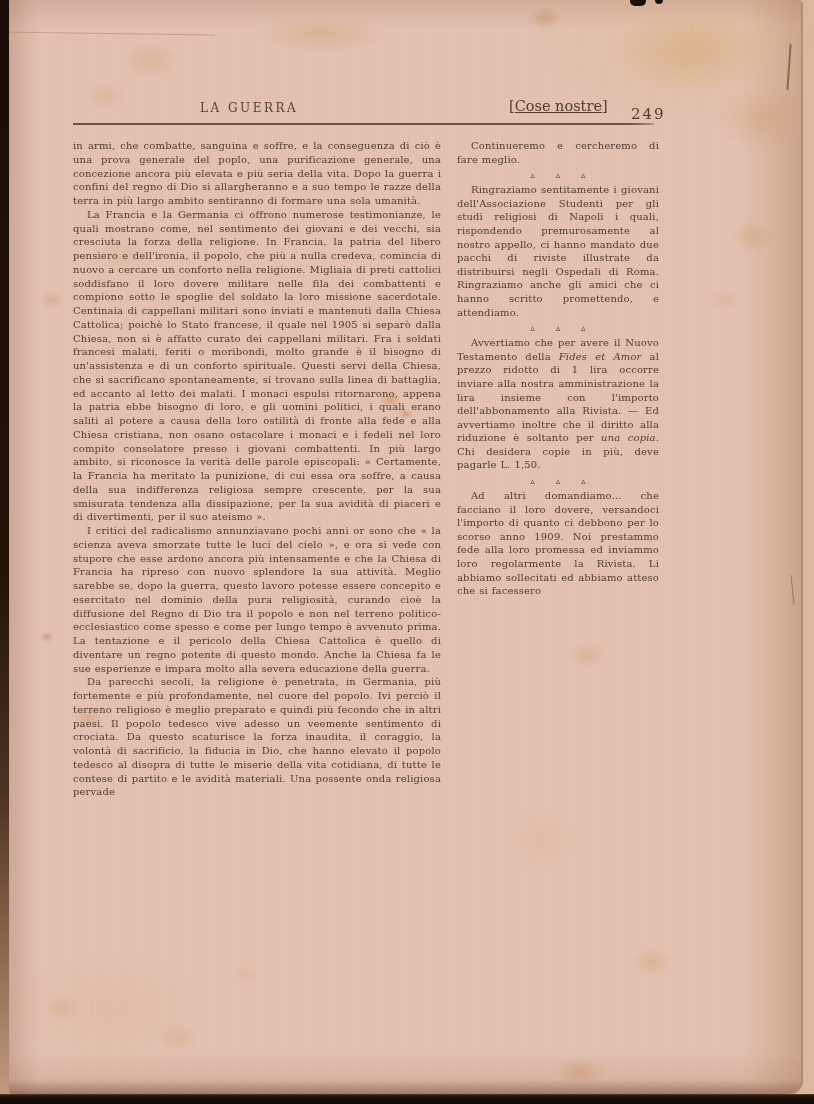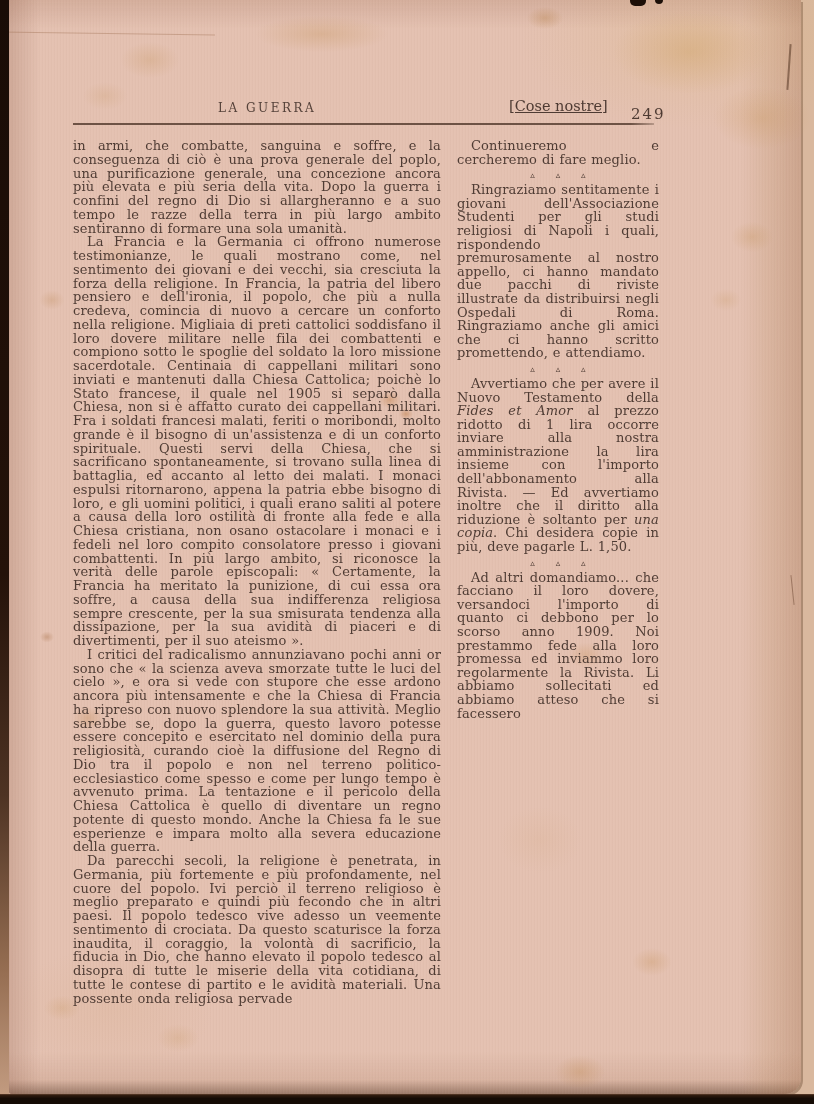--- a/index.html
+++ b/index.html
@@ -59,29 +59,29 @@
     background:linear-gradient(180deg,#190c06 0%,#241209 52%,#4e3323 72%,#966e52 88%,#c59e83 100%);}
   .edge-bottom{position:absolute;left:0;bottom:0;width:100%;height:10px;
     background:linear-gradient(0deg,#150b05 55%,#2e1a0e 85%,#5e3f2c 100%);}
   .nick{position:absolute;background:#1c0f08;}
   .nick1{left:630px;top:0;width:16px;height:6px;border-radius:0 0 5px 5px;}
   .nick2{left:655px;top:0;width:8px;height:4px;border-radius:0 0 4px 4px;}
   .crack1{position:absolute;left:788px;top:44px;width:2px;height:46px;background:rgba(70,40,22,.5);transform:rotate(4deg);}
   .crack2{position:absolute;left:792px;top:575px;width:1px;height:30px;background:rgba(80,45,25,.4);transform:rotate(-6deg);}
   .fold-top{position:absolute;left:0;top:33px;width:215px;height:1px;background:rgba(150,100,70,.35);transform:rotate(.8deg);}
   
-  .hdr-title{position:absolute;left:218px;top:101px;font-size:12px;letter-spacing:2.5px;color:#55423a;white-space:nowrap;}
+  .hdr-title{position:absolute;left:200px;top:101px;font-size:12px;letter-spacing:2.5px;color:#55423a;white-space:nowrap;}
   .hdr-section{position:absolute;left:509px;top:98px;font-size:14.5px;color:#4e3b33;white-space:nowrap;text-decoration:underline;}
   .hdr-page{position:absolute;left:631px;top:105px;font-size:15px;letter-spacing:2px;color:#4e3b33;white-space:nowrap;}
   .rule{position:absolute;left:73px;top:123px;width:581px;height:2px;
     background:linear-gradient(90deg, rgba(80,55,42,.8) 0 96%, rgba(80,55,42,.3));}
   .col{position:absolute;top:139px;color:#4f3c34;}
   .col-left{left:73px;width:368px;}
   .col-right{left:457px;width:202px;}
-  .col p{margin:0;text-align:justify;font-size:13px;line-height:13.75px;letter-spacing:.15px;word-spacing:.5px;}
+  .col p{margin:0;text-align:justify;font-size:10px;line-height:13.75px;letter-spacing:.15px;word-spacing:.5px;}
   .col-right p{line-height:13.6px;}
   .indent{text-indent:14px;}
   .col i{margin-top:43px;}
   .sep{margin:4px 0 3px;text-align:center;font-size:9px;letter-spacing:9px;padding-left:9px;color:#4f3c34;}
 </style>
 </head>
 <body>
 
 <div class="page">
   <div class="page-shading"></div>

